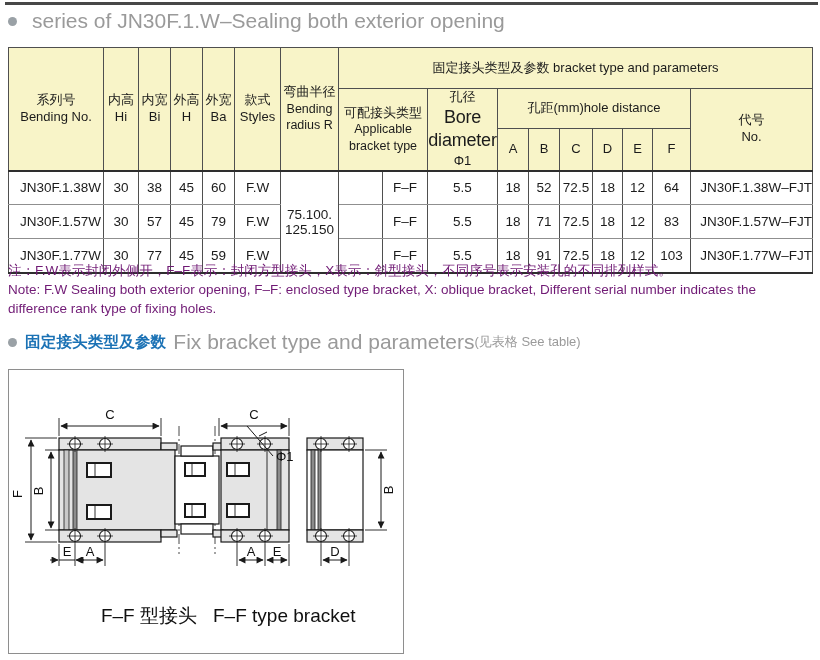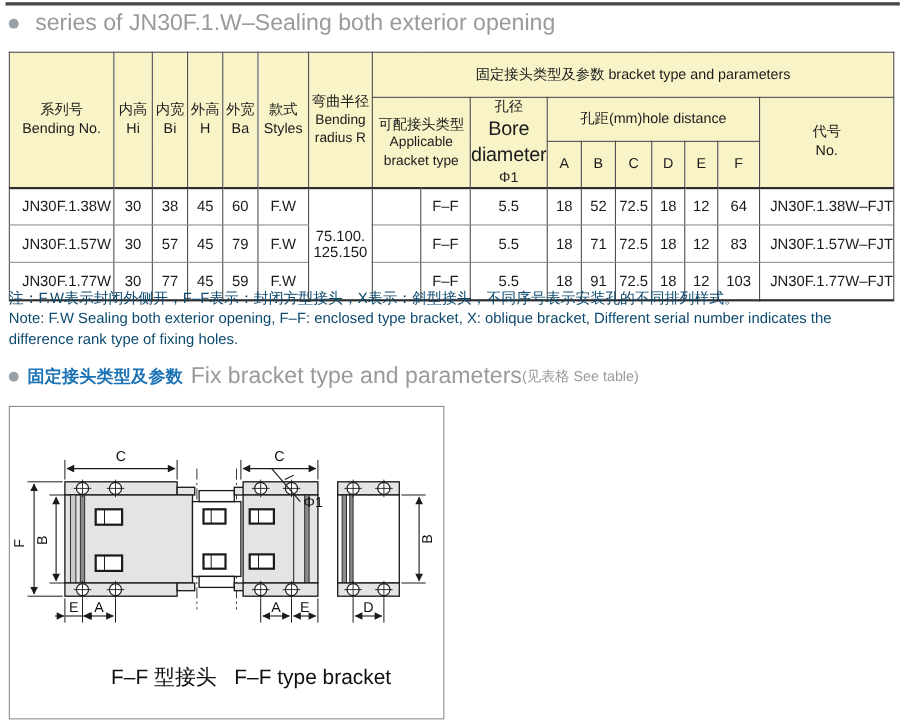--- a/index.html
+++ b/index.html
@@ -29,21 +29,21 @@
   #spec-table thead tr.hr3 { height:32px; }
   #spec-table tbody tr { height:34px; }
   #spec-table tbody td { background:#ffffff; font-size:13.5px;
     border-top:1px solid #8f8f8f; border-bottom:1px solid #8f8f8f; }
   #spec-table tbody tr:first-child td { border-top:2px solid #2e2e2e; }
   #spec-table td.cell-series, #spec-table td.cell-code { text-align:center; padding-left:9px; }
   .ln { display:block; }
   .small-en { font-size:18px; letter-spacing:-0.2px; }
   .mid-en { font-size:12.5px; }
 
-  #notes { position:absolute; left:8px; top:261px; width:806px; font-size:13.5px; line-height:1.42; color:#0c4a6e; }
+  #notes { position:absolute; left:8px; top:261px; width:806px; font-size:13.5px; line-height:1.42; color:#701a75; }
 
   #diagram-box { position:absolute; left:8px; top:369px; width:394px; height:283px;
     border:1px solid #8e8e8e; background:#fff; }
 
   .part  { fill:#e4e4e4; stroke:#1a1a1a; stroke-width:1.2; }
   .whitep{ fill:#ffffff; stroke:#1a1a1a; stroke-width:1.2; }
   .slot  { fill:#ffffff; stroke:#1a1a1a; stroke-width:2; }
   .stripeL { fill:#c9c9c9; stroke:#1a1a1a; stroke-width:0.8; }
   .stripeD { fill:#8c8c8c; stroke:#1a1a1a; stroke-width:0.8; }
   .thin  { stroke:#1a1a1a; stroke-width:0.9; fill:none; }

